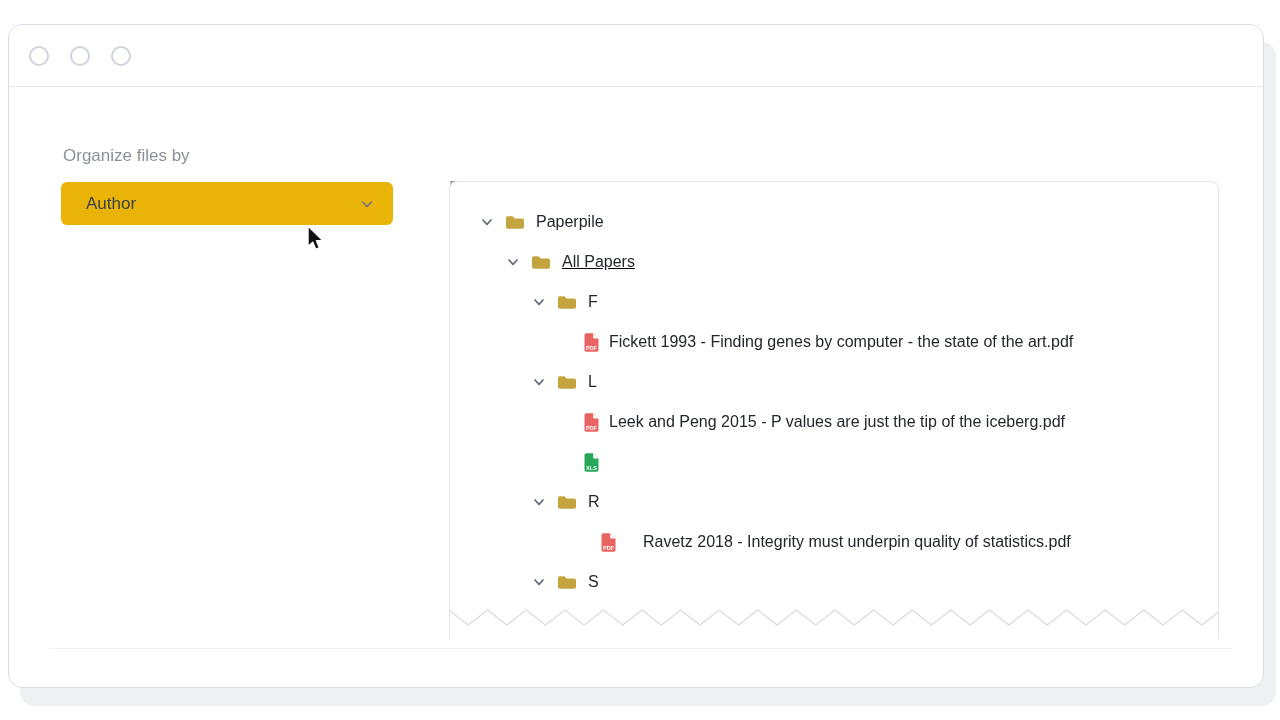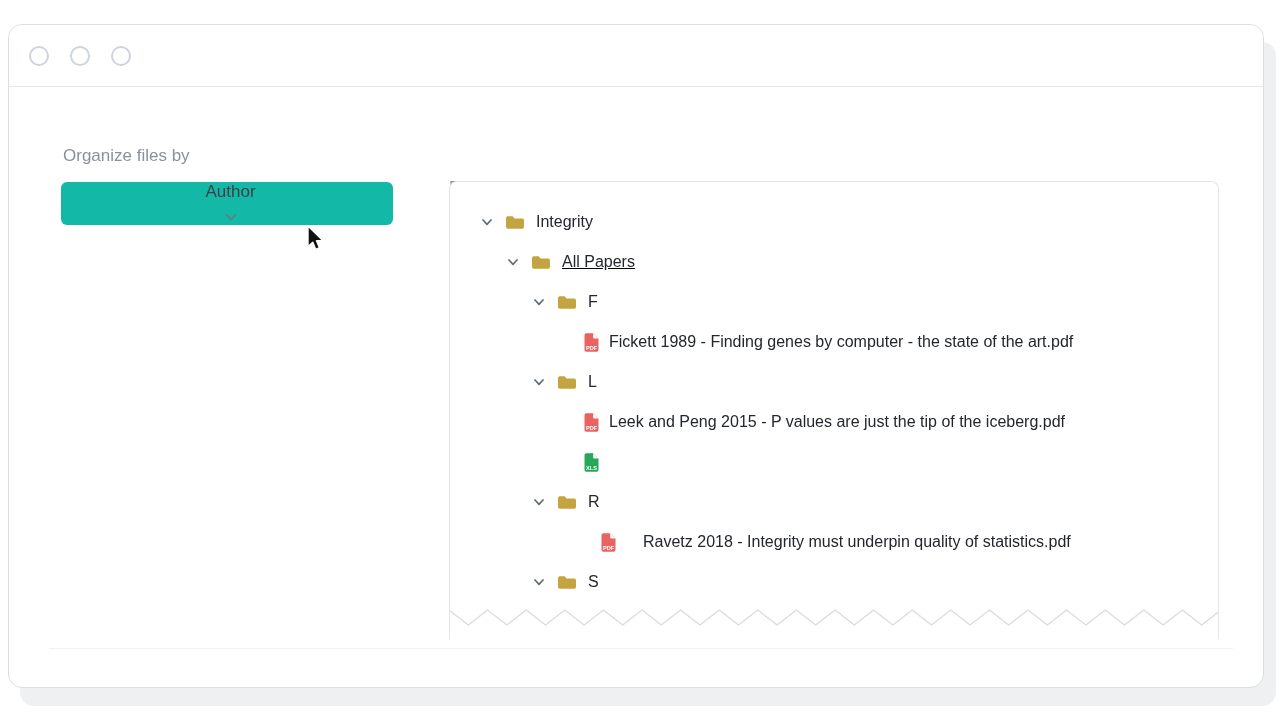--- a/index.html
+++ b/index.html
@@ -20,22 +20,22 @@
     width: 20px; height: 20px; border: 2px solid #ced4dc; border-radius: 50%;
     background: transparent; margin-right: 21px; flex: none;
   }
 
   .field-label { position: absolute; font-size: 17px; line-height: 22px; color: #8a9199; }
   .label-organize { left: 54px; top: 120px; text-align: right; }
   .label-preview  { left: 440px; top: 120px; margin-top: 32px; }
 
   .select {
     position: absolute; left: 52px; top: 157px; width: 332px; height: 43px;
-    background: #14b8a6; border-radius: 6px; cursor: pointer;
-    display: flex; align-items: center; padding: 0 18px 0 25px; flex-direction: column;
+    background: #eab308; border-radius: 6px; cursor: pointer;
+    display: flex; align-items: center; padding: 0 18px 0 25px;
   }
   .select-value { font-size: 17px; color: #3b4148; flex: 1; }
   .select-chevron { width: 16px; height: 16px; flex: none; }
 
   .preview-box {
     position: absolute; left: 440px; top: 156px; width: 770px; height: 458px;
     border: 1px solid #e2e5e9; border-bottom: none; border-radius: 8px 8px 0 0;
     background: #ffffff; overflow: hidden;
   }
   .rows { position: absolute; left: 0; right: 0; top: 0; bottom: 0; padding-top: 20px; }
@@ -83,21 +83,21 @@
       <svg width="14" height="14" viewBox="0 0 14 14">
         <polyline class="chev-shape" points="3,5 7,9.4 11,5" fill="none" stroke="#636c77" stroke-width="1.7" stroke-linecap="round" stroke-linejoin="round"></polyline>
       </svg>
     </span>
     <span class="ficon-folder">
       <svg width="20" height="16" viewBox="0 0 20 16">
         <path class="folder-shape" d="M1 4 Q1 2.2 2.8 2.2 H7.6 L9.6 4.6 H17.2 Q19 4.6 19 6.4 V13 Q19 14.8 17.2 14.8 H2.8 Q1 14.8 1 13 Z" fill="#c4a43e"></path>
       </svg>
     </span>
 
-    <span class="row-label">Integrity</span>
+    <span class="row-label">Paperpile</span>
   </div>
         <div class="tree-row" style="padding-left: 56px; text-decoration: underline;">
     <span class="chev">
       <svg width="14" height="14" viewBox="0 0 14 14">
         <polyline class="chev-shape" points="3,5 7,9.4 11,5" fill="none" stroke="#636c77" stroke-width="1.7" stroke-linecap="round" stroke-linejoin="round"></polyline>
       </svg>
     </span>
     <span class="ficon-folder">
       <svg width="20" height="16" viewBox="0 0 20 16">
         <path class="folder-shape" d="M1 4 Q1 2.2 2.8 2.2 H7.6 L9.6 4.6 H17.2 Q19 4.6 19 6.4 V13 Q19 14.8 17.2 14.8 H2.8 Q1 14.8 1 13 Z" fill="#c4a43e"></path>
@@ -127,21 +127,21 @@
       </svg>
     </span>
 
     <span class="ficon-file">
       <svg width="17" height="21" viewBox="0 0 17 21">
         <path class="page-shape" d="M1.5 3 Q1.5 1.2 3.3 1.2 H10.2 L15.5 6.5 V18 Q15.5 19.8 13.7 19.8 H3.3 Q1.5 19.8 1.5 18 Z" fill="#e96361"></path>
         <path d="M10.2 1.2 L15.5 6.5 H11.2 Q10.2 6.5 10.2 5.5 Z" fill="#ffffff"></path>
         <text class="badge" x="8.5" y="17.6" text-anchor="middle" font-size="5.6" font-weight="bold" font-family="Liberation Sans, sans-serif" fill="#ffffff">PDF</text>
       </svg>
     </span>
-    <span class="row-label">Fickett 1989 - Finding genes by computer - the state of the art.pdf</span>
+    <span class="row-label">Fickett 1993 - Finding genes by computer - the state of the art.pdf</span>
   </div>
         <div class="tree-row" style="padding-left: 82px;">
     <span class="chev">
       <svg width="14" height="14" viewBox="0 0 14 14">
         <polyline class="chev-shape" points="3,5 7,9.4 11,5" fill="none" stroke="#636c77" stroke-width="1.7" stroke-linecap="round" stroke-linejoin="round"></polyline>
       </svg>
     </span>
     <span class="ficon-folder">
       <svg width="20" height="16" viewBox="0 0 20 16">
         <path class="folder-shape" d="M1 4 Q1 2.2 2.8 2.2 H7.6 L9.6 4.6 H17.2 Q19 4.6 19 6.4 V13 Q19 14.8 17.2 14.8 H2.8 Q1 14.8 1 13 Z" fill="#c4a43e"></path>

